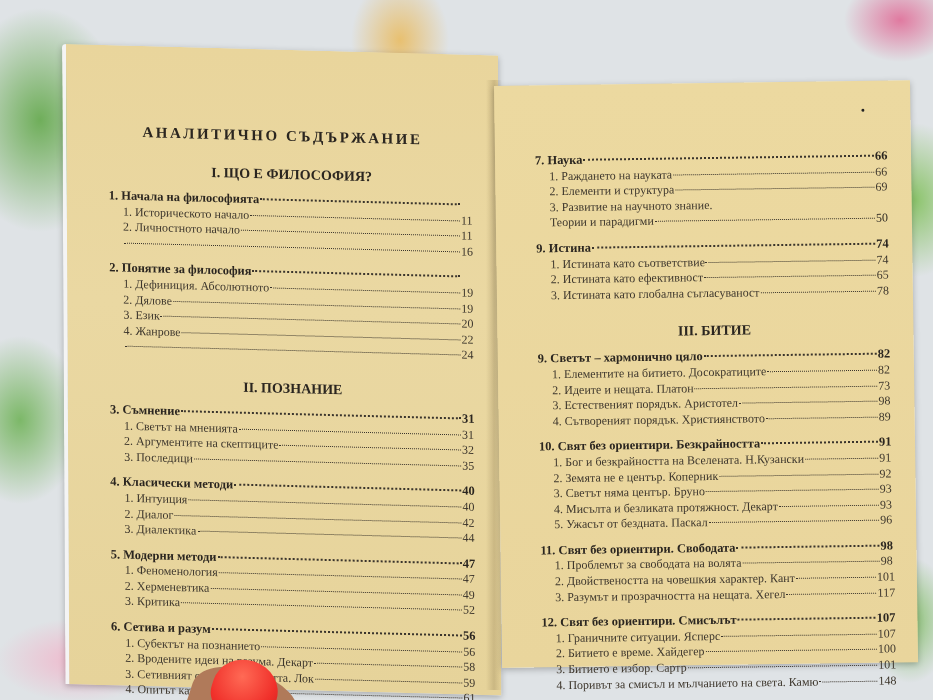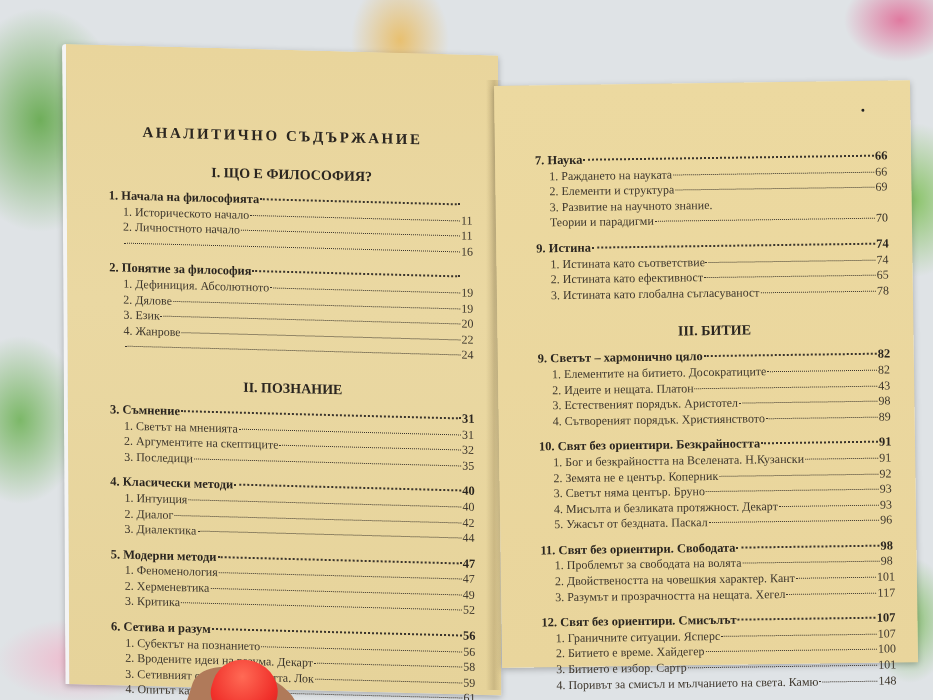--- a/index.html
+++ b/index.html
@@ -256,21 +256,21 @@
           <span class="lbl">2. Елементи и структура</span>
           <span class="dots"></span>
           <span class="pg">69</span>
         </div>
         <div class="row sub">
           <span class="lbl">3. Развитие на научното знание.</span>
         </div>
         <div class="row cont">
           <span class="lbl">Теории и парадигми</span>
           <span class="dots"></span>
-          <span class="pg">70</span>
+          <span class="pg">50</span>
         </div>
       </div>
       <div class="chapter">
         <div class="row head">
           <span class="lbl">9.  Истина</span>
           <span class="dots"></span>
           <span class="pg">74</span>
         </div>
         <div class="row sub">
           <span class="lbl">1. Истината като съответствие</span>
@@ -296,21 +296,21 @@
           <span class="pg">82</span>
         </div>
         <div class="row sub">
           <span class="lbl">1. Елементите на битието. Досократиците</span>
           <span class="dots"></span>
           <span class="pg">82</span>
         </div>
         <div class="row sub">
           <span class="lbl">2. Идеите и нещата. Платон</span>
           <span class="dots"></span>
-          <span class="pg">43</span>
+          <span class="pg">73</span>
         </div>
         <div class="row sub">
           <span class="lbl">3. Естественият порядък. Аристотел</span>
           <span class="dots"></span>
           <span class="pg">98</span>
         </div>
         <div class="row sub">
           <span class="lbl">4. Сътвореният порядък. Християнството</span>
           <span class="dots"></span>
           <span class="pg">89</span>

